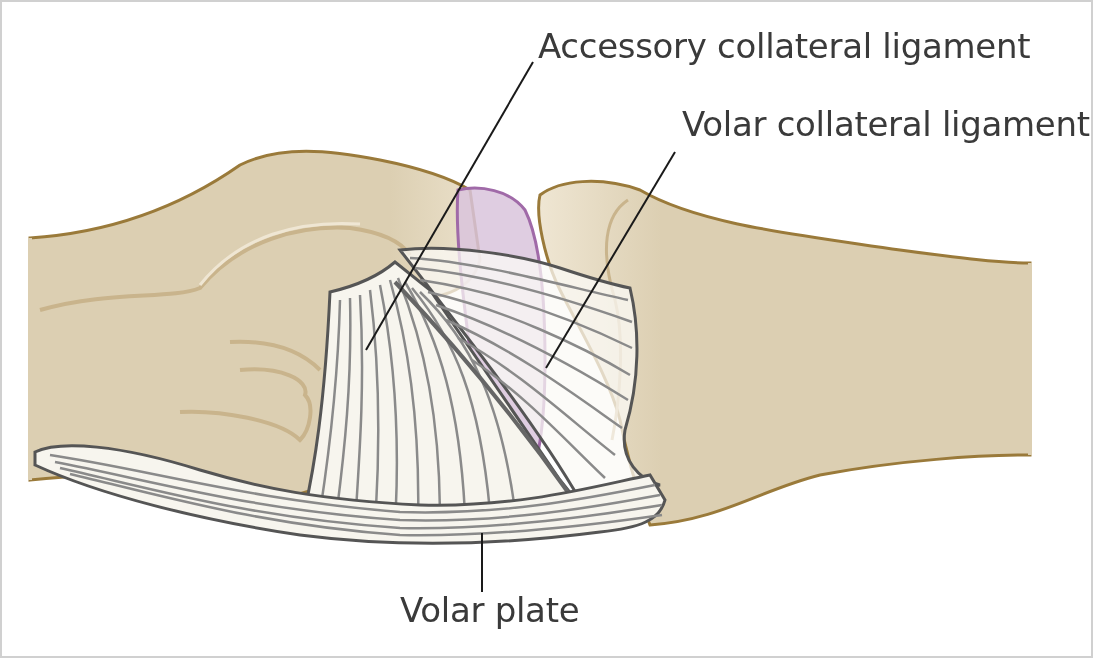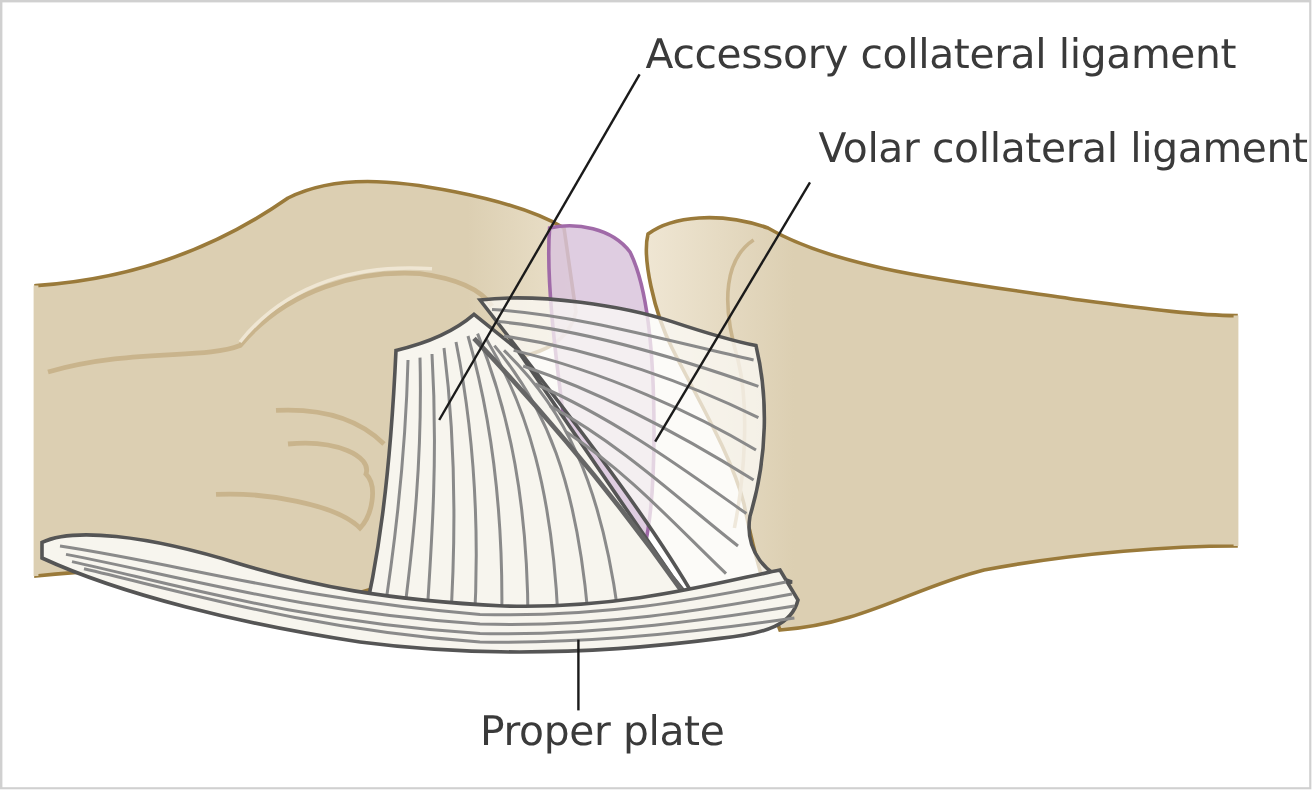--- a/index.html
+++ b/index.html
@@ -92,13 +92,13 @@
     <path d="M70,474 C160,495 260,525 400,535 C500,537 600,524 662,515"></path>
   </g>
 
   <line x1="533" y1="62" x2="366" y2="350" stroke="#1a1a1a" stroke-width="2"></line>
   <line x1="675" y1="152" x2="546" y2="368" stroke="#1a1a1a" stroke-width="2"></line>
   <line x1="482" y1="533" x2="482" y2="592" stroke="#1a1a1a" stroke-width="2"></line>
 </svg>
 
 <div class="label" id="lbl-acc">Accessory collateral ligament</div>
 <div class="label" id="lbl-prop">Volar collateral ligament</div>
-<div class="label" id="lbl-volar">Proper plate</div>
+<div class="label" id="lbl-volar">Volar plate</div>
 
 </body></html>

